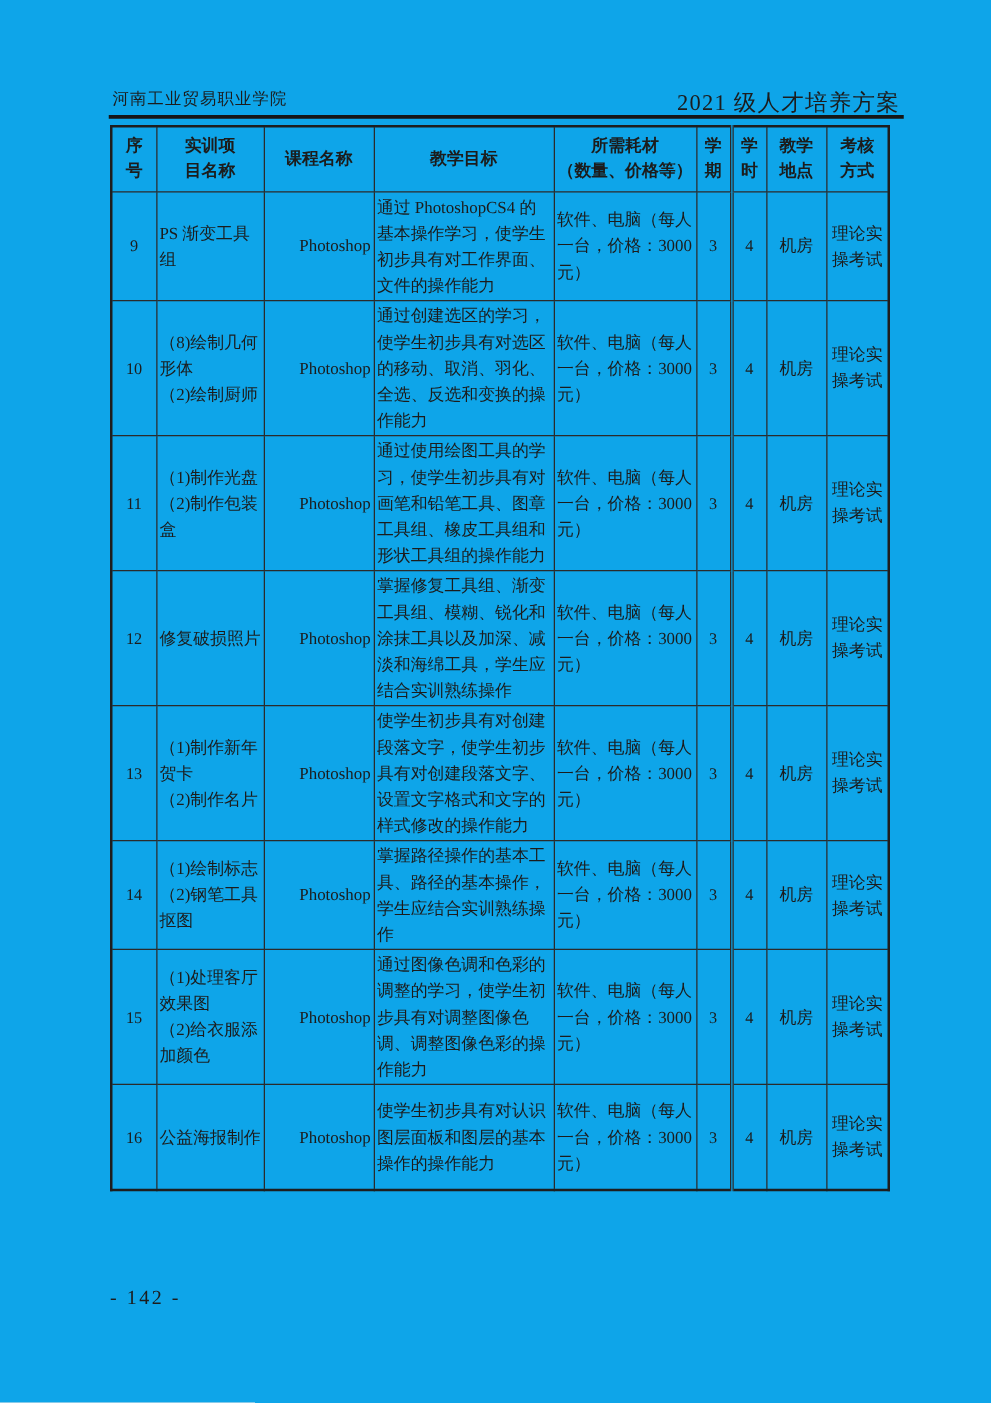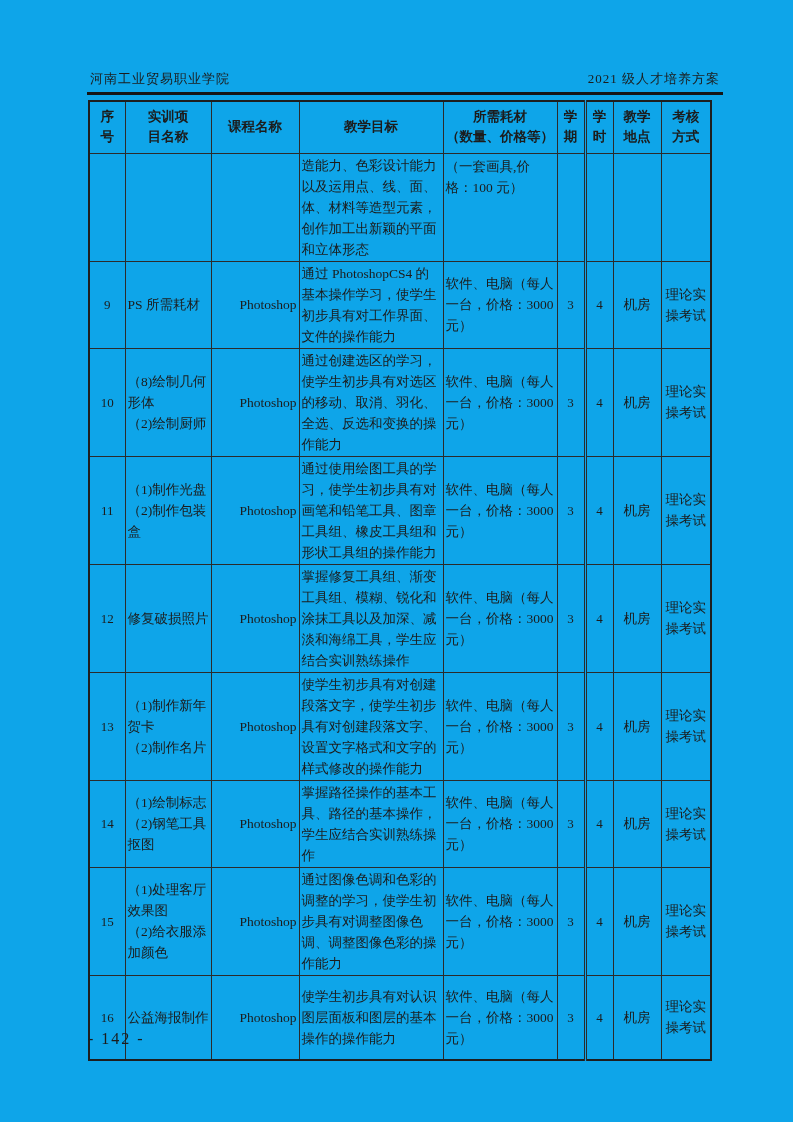--- a/index.html
+++ b/index.html
@@ -11,21 +11,21 @@
     font-family:"Liberation Serif","DejaVu Serif",serif;
     color:#1c1c1c;
     overflow:hidden;
   }
   .doc-header-left {
     position:absolute; left:90px; top:70px;
     font-size:13px; letter-spacing:1px;
   }
   .doc-header-right {
     position:absolute; right:73px; top:70px;
-    font-size:13px; letter-spacing:1px;
+    font-size:18px; letter-spacing:1px;
   }
   .header-rule {
     position:absolute; left:87px; top:92px;
     width:636px; height:0;
     border-top:3px solid #161616;
   }
   table.training {
     position:absolute; left:88px; top:100px;
     width:622px;
     border-collapse:collapse;
@@ -102,35 +102,24 @@
         <th>学
 期</th>
         <th style="border-left:3px double #2b2b2b">学
 时</th>
         <th>教学
 地点</th>
         <th>考核
 方式</th>
       </tr>
 
-      <tr class="top-row" style="height:106px">
-        <td class="c-no"></td>
-        <td class="c-project"></td>
-        <td class="c-course"></td>
-        <td class="c-goal">造能力、色彩设计能力以及运用点、线、面、体、材料等造型元素，创作加工出新颖的平面和立体形态</td>
-        <td class="c-mat">（一套画具,价格：100 元）</td>
-        <td class="c-sem"></td>
-        <td class="c-hr" style="border-left:3px double #2b2b2b"></td>
-        <td class="c-loc"></td>
-        <td class="c-assess"></td>
-      </tr>
 
       <tr style="height:83px">
         <td class="c-no">9</td>
-        <td class="c-project">PS 所需耗材</td>
+        <td class="c-project">PS 渐变工具组</td>
         <td class="c-course">Photoshop</td>
         <td class="c-goal">通过 PhotoshopCS4 的基本操作学习，使学生初步具有对工作界面、文件的操作能力</td>
         <td class="c-mat">软件、电脑（每人一台，价格：3000 元）</td>
         <td class="c-sem">3</td>
         <td class="c-hr" style="border-left:3px double #2b2b2b">4</td>
         <td class="c-loc">机房</td>
         <td class="c-assess">理论实操考试</td>
       </tr>
 
       <tr style="height:90px">

